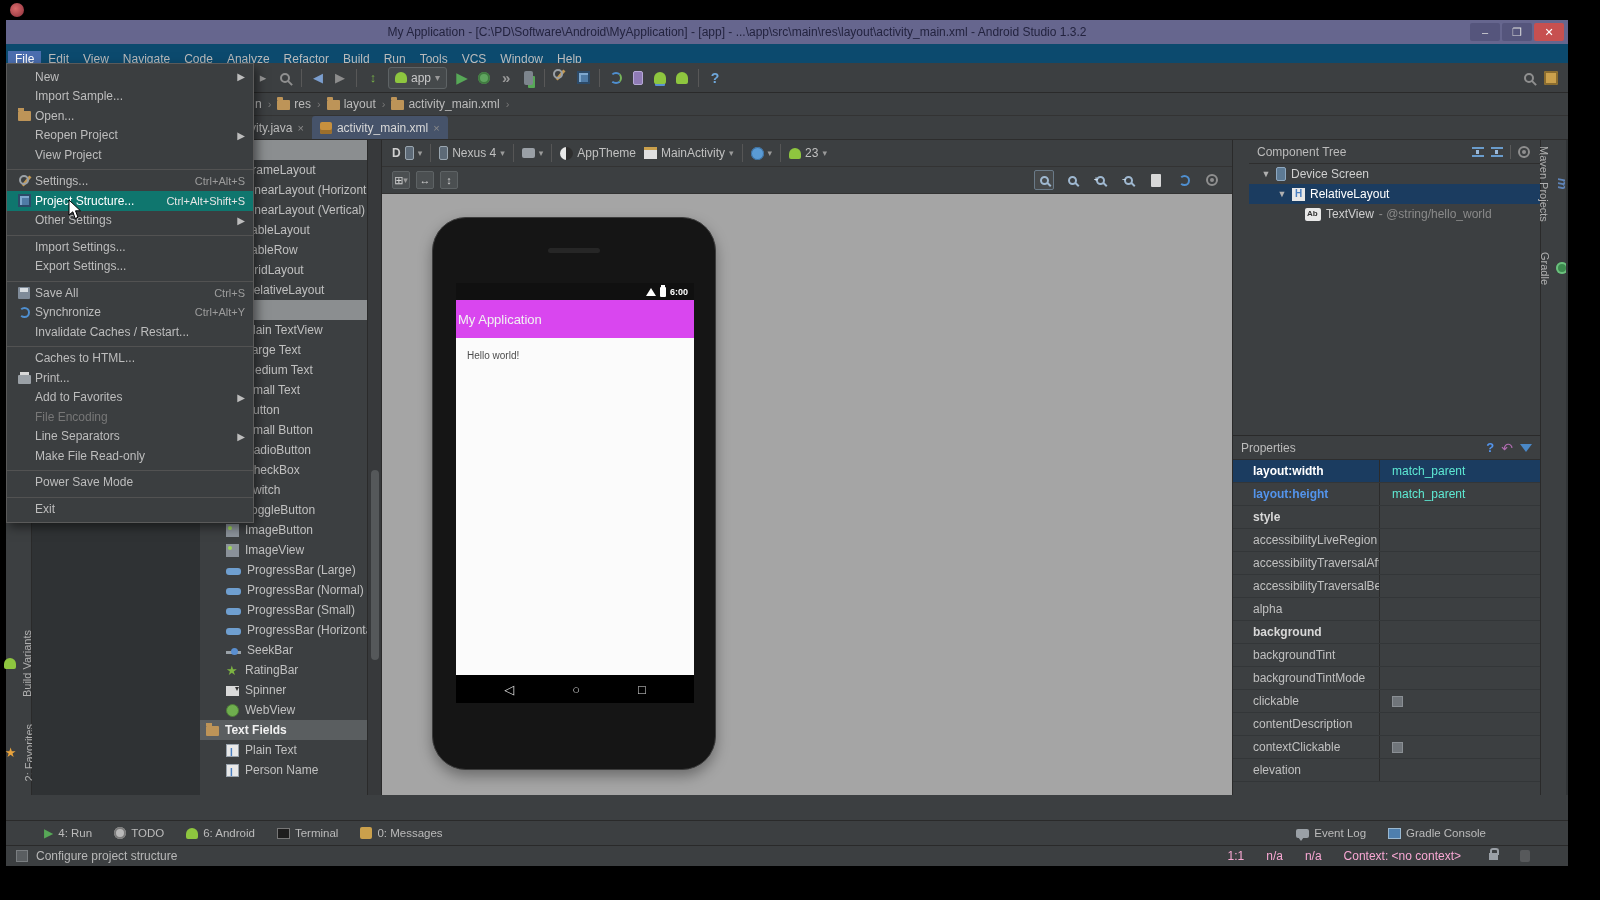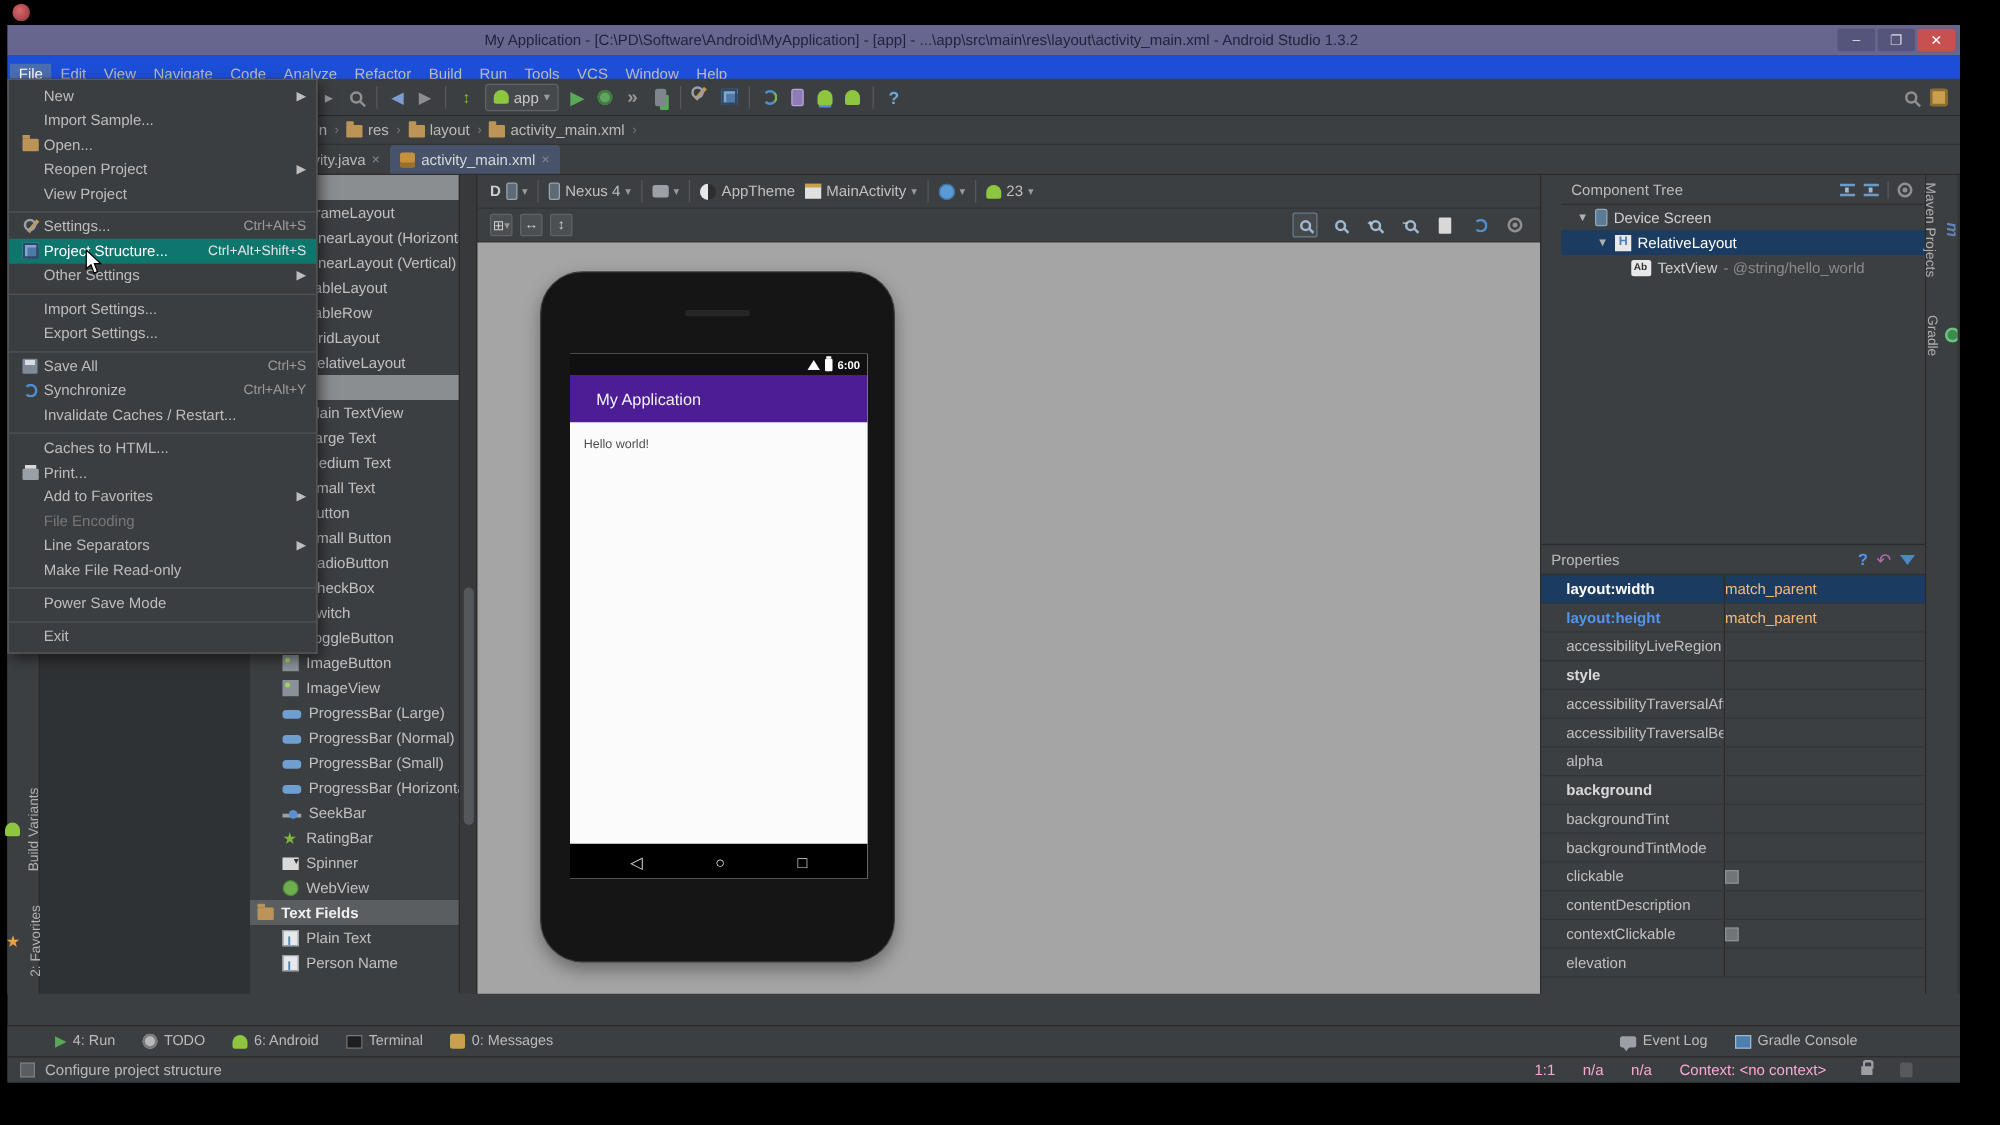--- a/index.html
+++ b/index.html
@@ -8,21 +8,21 @@
   #ide { position:absolute; left:6px; top:20px; width:1562px; height:846px; background:#3c3f41; }
 
   
   .titlebar { position:absolute; left:0; top:0; width:100%; height:24px; background:#66668e; display:flex; align-items:center; }
   .titlebar .title { flex:1; text-align:center; font-size:12px; color:#23233f; white-space:nowrap; overflow:hidden; }
   .wctrl { display:flex; margin-right:4px; }
   .wbtn { width:30px; height:18px; display:flex; align-items:center; justify-content:center; font-size:11px; color:#ddd; background:#55557c; margin-left:2px; border-radius:2px; }
   .wbtn.close { background:#c75050; color:#fff; }
 
   
-  .menubar { position:absolute; left:0; top:24px; width:100%; height:30px; background:#1d4ed8; display:flex; align-items:center; padding-left:2px; border-bottom:1px solid #2f2f2f; }
+  .menubar { position:absolute; left:0; top:24px; width:100%; height:30px; background:#0c4a6e; display:flex; align-items:center; padding-left:2px; border-bottom:1px solid #2f2f2f; }
   .menubar .mitem { font-size:12px; color:#bbbbbb; padding:1px 7px; }
   .menubar .mitem.active { background:#4b6eaf; color:#fff; }
 
   
   .maintoolbar { position:absolute; left:0; top:43px; width:100%; height:30px; background:#3c3f41; border-bottom:1px solid #2a2a2a; display:flex; align-items:center; padding-left:246px; }
   .tbitem { display:inline-flex; align-items:center; justify-content:center; width:22px; height:22px; font-size:13px; position:relative; }
   .tbitem.sep { width:1px; height:18px; background:#585858; margin:0 5px; }
   .tbitem.sep::before { content:none !important; }
   .ic-chev::before{content:"▸";color:#9a9a9a}
   .ic-back::before{content:"◀";color:#7b9ece}
@@ -138,21 +138,21 @@
 
   
   .phone { position:absolute; left:50px; top:23px; width:284px; height:553px; background:#151515; border-radius:34px; border:1px solid #3c3c3c; box-shadow:0 6px 14px rgba(0,0,0,.35); }
   .phone::before { content:""; position:absolute; left:50%; top:30px; width:52px; height:5px; margin-left:-26px; background:#262626; border-radius:3px; }
   .screen { position:absolute; left:23px; top:65px; width:238px; height:420px; background:#fbfbfb; overflow:hidden; }
   .sbarphone { height:17px; background:#101010; display:flex; align-items:center; justify-content:flex-end; gap:4px; padding-right:6px; }
   .wifi { width:0; height:0; border-left:5px solid transparent; border-right:5px solid transparent; border-bottom:8px solid #fff; }
   .batt { width:6px; height:10px; background:#fff; border-radius:1px; position:relative; }
   .batt::before { content:""; position:absolute; top:-2px; left:1px; width:4px; height:2px; background:#fff; }
   .ptime { color:#fff; font-size:9px; font-weight:bold; }
-  .appbar { height:38px; background:#4c1d95; color:#f2f2f2; font-size:13px; display:flex; align-items:center; padding-left:21px; }
+  .appbar { height:38px; background:#d946ef; color:#f2f2f2; font-size:13px; display:flex; align-items:center; padding-left:2px; }
   .pcontent { height:337px; background:#fbfbfb; color:#4d4d4d; font-size:10px; padding:12px 0 0 11px; }
   .pnav { height:28px; background:#000; display:flex; align-items:center; justify-content:center; gap:58px; color:#ddd; font-size:13px; }
 
   
   .rightpanel { position:absolute; left:1226px; top:0; width:308px; height:100%; background:#3c3f41; border-left:1px solid #2a2a2a; }
   .phead { height:24px; display:flex; align-items:center; padding:0 8px; font-size:12px; color:#bbb; border-bottom:1px solid #2e2e2e; }
   .phead .hicons { margin-left:auto; display:flex; align-items:center; gap:7px; }
   .hbar { width:12px; height:10px; border-top:2px solid #6a9ccc; border-bottom:2px solid #6a9ccc; position:relative; }
   .hbar::after{content:"";position:absolute;left:4px;top:1px;width:3px;height:4px;background:#9ab8d8}
   .hdiv { width:1px; height:14px; background:#5a5a5a; }
@@ -167,21 +167,21 @@
   .chip-ab { width:16px; height:13px; background:#e8e8e8; border-radius:2px; display:inline-block; position:relative; }
   .chip-ab::before { content:"Ab"; position:absolute; left:2px; top:1px; font-size:8px; font-weight:bold; color:#333; }
   .tdim { color:#8a8a8a; }
 
   .props { position:absolute; left:0; top:295px; width:100%; height:360px; border-top:1px solid #2a2a2a; }
   .prop-head-q { color:#5394ec; font-weight:bold; font-size:13px; }
   .prop-head-u { color:#b06cb0; font-size:14px; }
   .funnel { width:0; height:0; border-left:6px solid transparent; border-right:6px solid transparent; border-top:8px solid #4a88c7; }
   .prow2 { display:flex; height:23px; font-size:12px; color:#c0c0c0; border-bottom:1px solid #333638; }
   .prow2 .pl { width:146px; padding-left:20px; display:flex; align-items:center; white-space:nowrap; overflow:hidden; }
-  .prow2 .pv { flex:1; border-left:1px solid #2b2b2b; display:flex; align-items:center; padding-left:0; color:#fdba74; }
+  .prow2 .pv { flex:1; border-left:1px solid #2b2b2b; display:flex; align-items:center; padding-left:12px; color:#5eead4; }
   .prow2.bold .pl { font-weight:bold; color:#d8d8d8; }
   .prow2.blue .pl { color:#5394ec; font-weight:bold; }
   .prow2.selected { background:#1b3c60; }
   .prow2.selected .pl { color:#fff; }
   .pcheck { width:11px; height:11px; background:#70757a; border:1px solid #8a8f94; }
 
   
   .rstrip { position:absolute; left:1534px; top:0; width:26px; height:100%; background:#3c3f41; border-left:1px solid #2a2a2a; display:flex; flex-direction:column; align-items:center; }
   .vblock-r { display:flex; flex-direction:column; align-items:center; writing-mode:vertical-rl; color:#b0b0b0; font-size:11px; gap:5px; }
   .maven-m { font-style:italic; font-weight:bold; color:#5f84b8; font-size:13px; transform:rotate(0deg); }
@@ -687,28 +687,28 @@
                 <span class="pv">
                   <span>match_parent</span>
                 </span>
               </div>
               <div class="prow2 blue">
                 <span class="pl">layout:height</span>
                 <span class="pv">
                   <span>match_parent</span>
                 </span>
               </div>
+              <div class="prow2 bold">
+                <span class="pl">style</span>
+                <span class="pv">
+                  <span></span>
+                </span>
+              </div>
               <div class="prow2">
                 <span class="pl">accessibilityLiveRegion</span>
-                <span class="pv">
-                  <span></span>
-                </span>
-              </div>
-              <div class="prow2 bold">
-                <span class="pl">style</span>
                 <span class="pv">
                   <span></span>
                 </span>
               </div>
               <div class="prow2">
                 <span class="pl">accessibilityTraversalAfte</span>
                 <span class="pv">
                   <span></span>
                 </span>
               </div>

